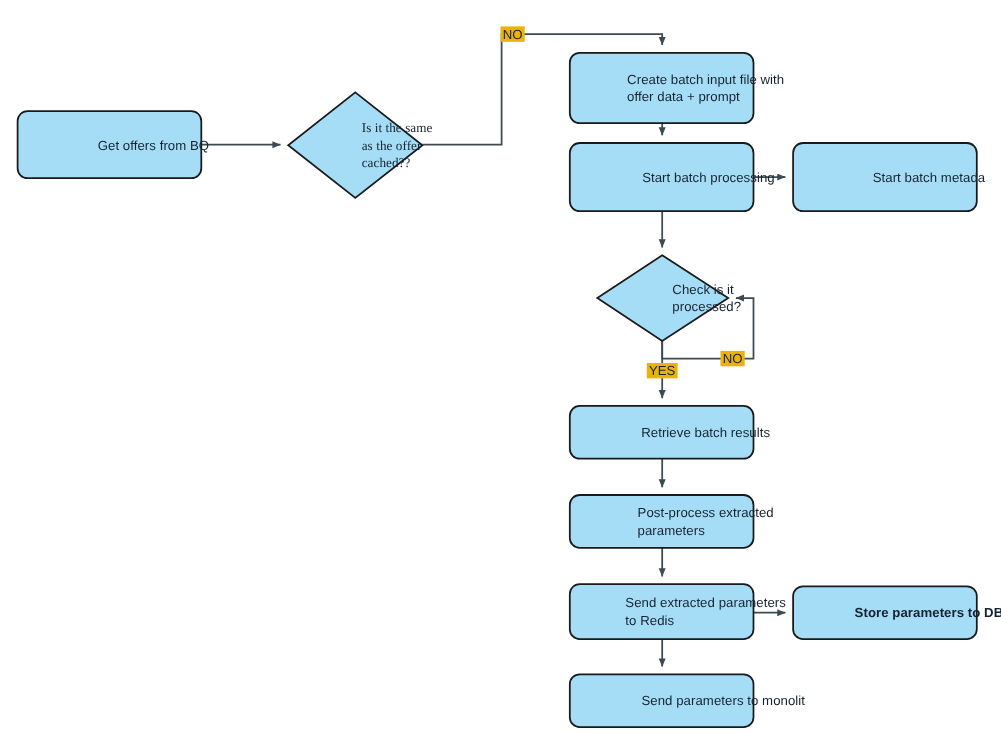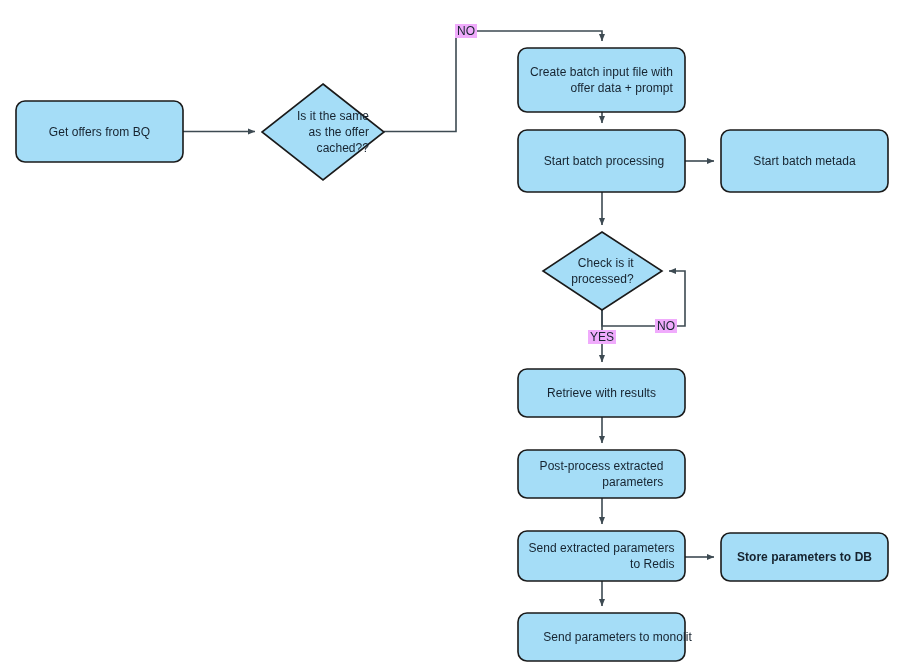--- a/index.html
+++ b/index.html
@@ -19,34 +19,35 @@
     top: 0;
     left: 0;
     width: 910px;
     height: 668px;
   }
   .node-label {
     position: absolute;
     display: flex;
     align-items: center;
     justify-content: center;
-    text-align: right;
+    text-align: left;
     color: #16232f;
     font-size: 12px;
     line-height: 16px;
     letter-spacing: 0.05px;
     pointer-events: none;
     white-space: pre-line;
+    padding-left: 40px;
   }
   .edge-label {
     position: absolute;
     color: #16232f;
     font-size: 12px;
     line-height: 14px;
-    background: #f0abfc;
+    background: #eab308;
     padding: 0 2px;
   }
 </style>
 </head>
 <body>
 
 <svg id="flow-canvas" viewBox="0 0 910 668">
   <defs>
     <marker id="arrow" markerWidth="9" markerHeight="9" refX="7.4" refY="3.2" orient="auto" markerUnits="userSpaceOnUse">
       <path d="M0,0 L7.6,3.2 L0,6.4 z" fill="#3d4a52"></path>
@@ -97,35 +98,35 @@
     <rect x="518" y="531" width="167" height="50" rx="9" ry="9" fill="#a5ddf7" stroke="#1a1a1a" stroke-width="1.6"></rect>
 
     <rect x="721" y="533" width="167" height="48" rx="9" ry="9" fill="#a5ddf7" stroke="#1a1a1a" stroke-width="1.6"></rect>
 
     <rect x="518" y="613" width="167" height="48" rx="9" ry="9" fill="#a5ddf7" stroke="#1a1a1a" stroke-width="1.6"></rect>
   </g>
 </svg>
 
 <div class="node-label" style="left:16px; top:101px; width:167px; height:61px;border-radius:15px;">Get offers from BQ</div>
 
-<div class="node-label" style="left:272px; top:84px; width:122px; height:96px;">Is it the same
+<div class="node-label" style="left:260px; top:84px; width:122px; height:96px;font-family:Liberation Serif, serif;">Is it the same
 as the offer
 cached??</div>
 
 <div class="node-label" style="left:518px; top:48px; width:167px; height:64px;">Create batch input file with
 offer data + prompt</div>
 
 <div class="node-label" style="left:518px; top:130px; width:172px; height:62px;">Start batch processing</div>
 
 <div class="node-label" style="left:721px; top:130px; width:167px; height:62px;">Start batch metada</div>
 
 <div class="node-label" style="left:543px; top:232px; width:119px; height:78px;">Check is it
 processed?</div>
 
-<div class="node-label" style="left:518px; top:369px; width:167px; height:48px;">Retrieve with results</div>
+<div class="node-label" style="left:518px; top:369px; width:167px; height:48px;">Retrieve batch results</div>
 
 <div class="node-label" style="left:518px; top:450px; width:167px; height:48px;">Post-process extracted
 parameters</div>
 
 <div class="node-label" style="left:518px; top:531px; width:167px; height:50px;">Send extracted parameters
 to Redis</div>
 
 <div class="node-label" style="left:721px; top:533px; width:167px; height:48px;font-weight:bold;">Store parameters to DB</div>
 
 <div class="node-label" style="left:518px; top:613px; width:199px; height:48px;">Send parameters to monolit</div>

